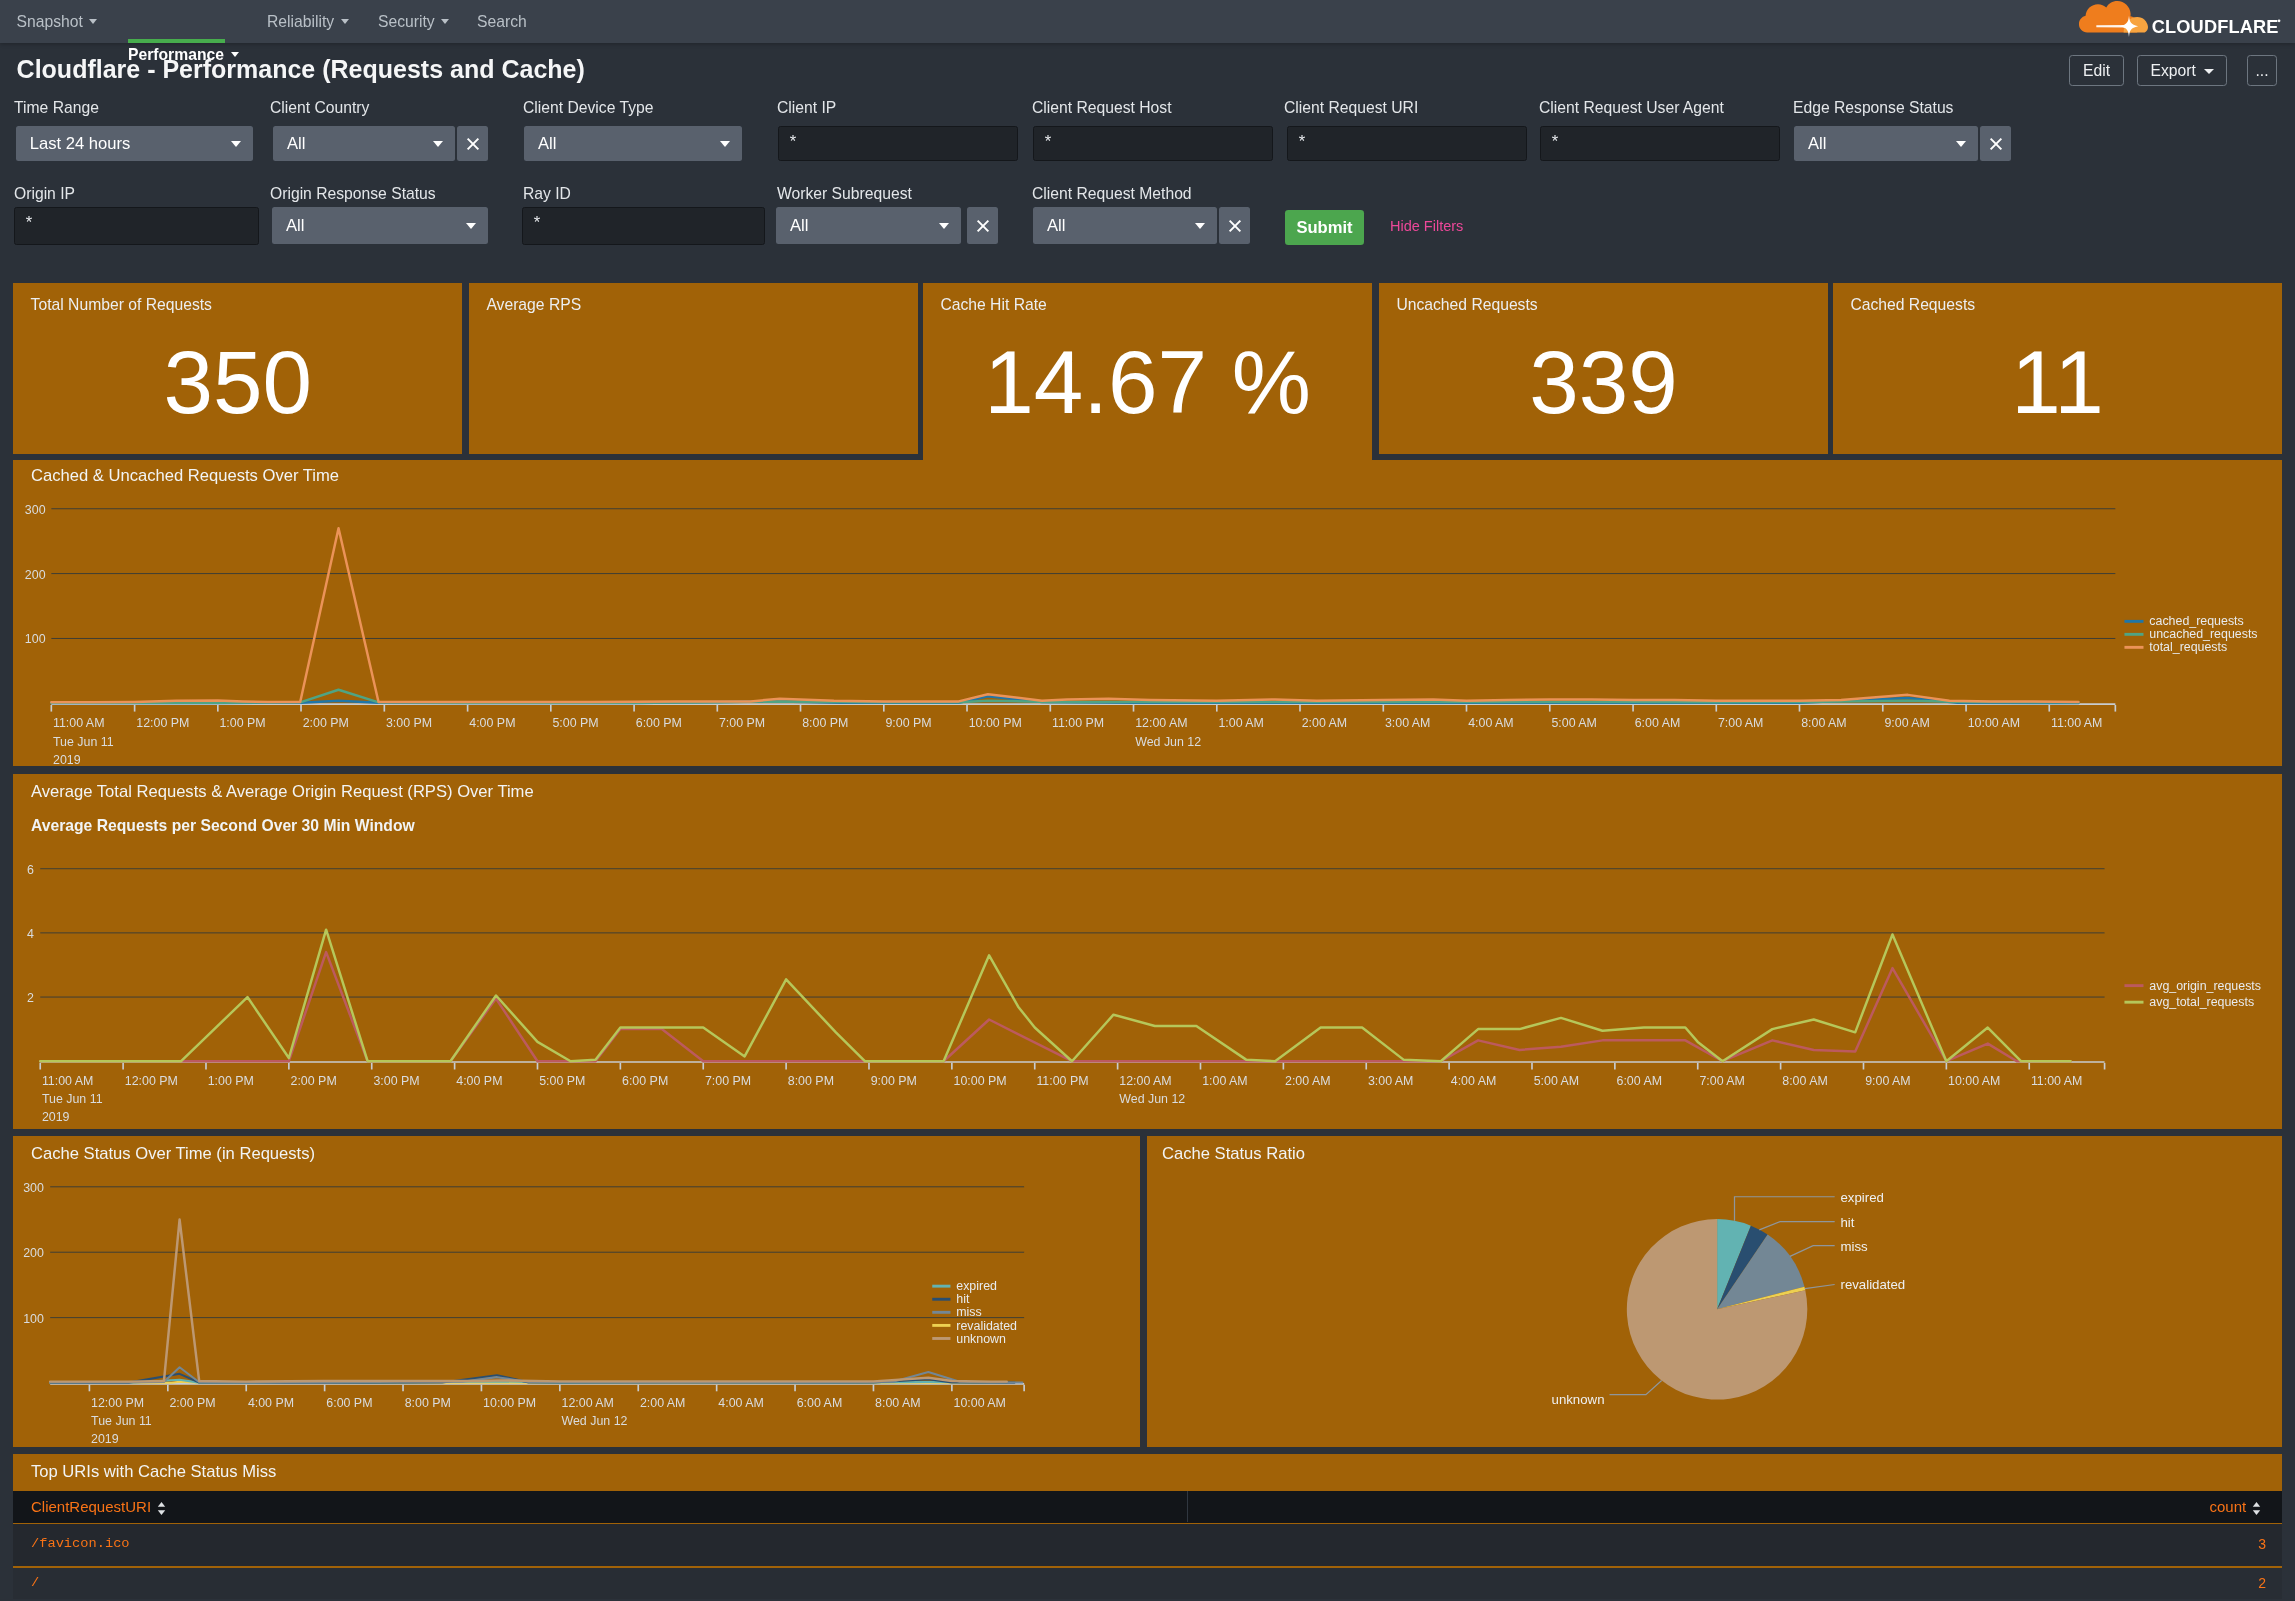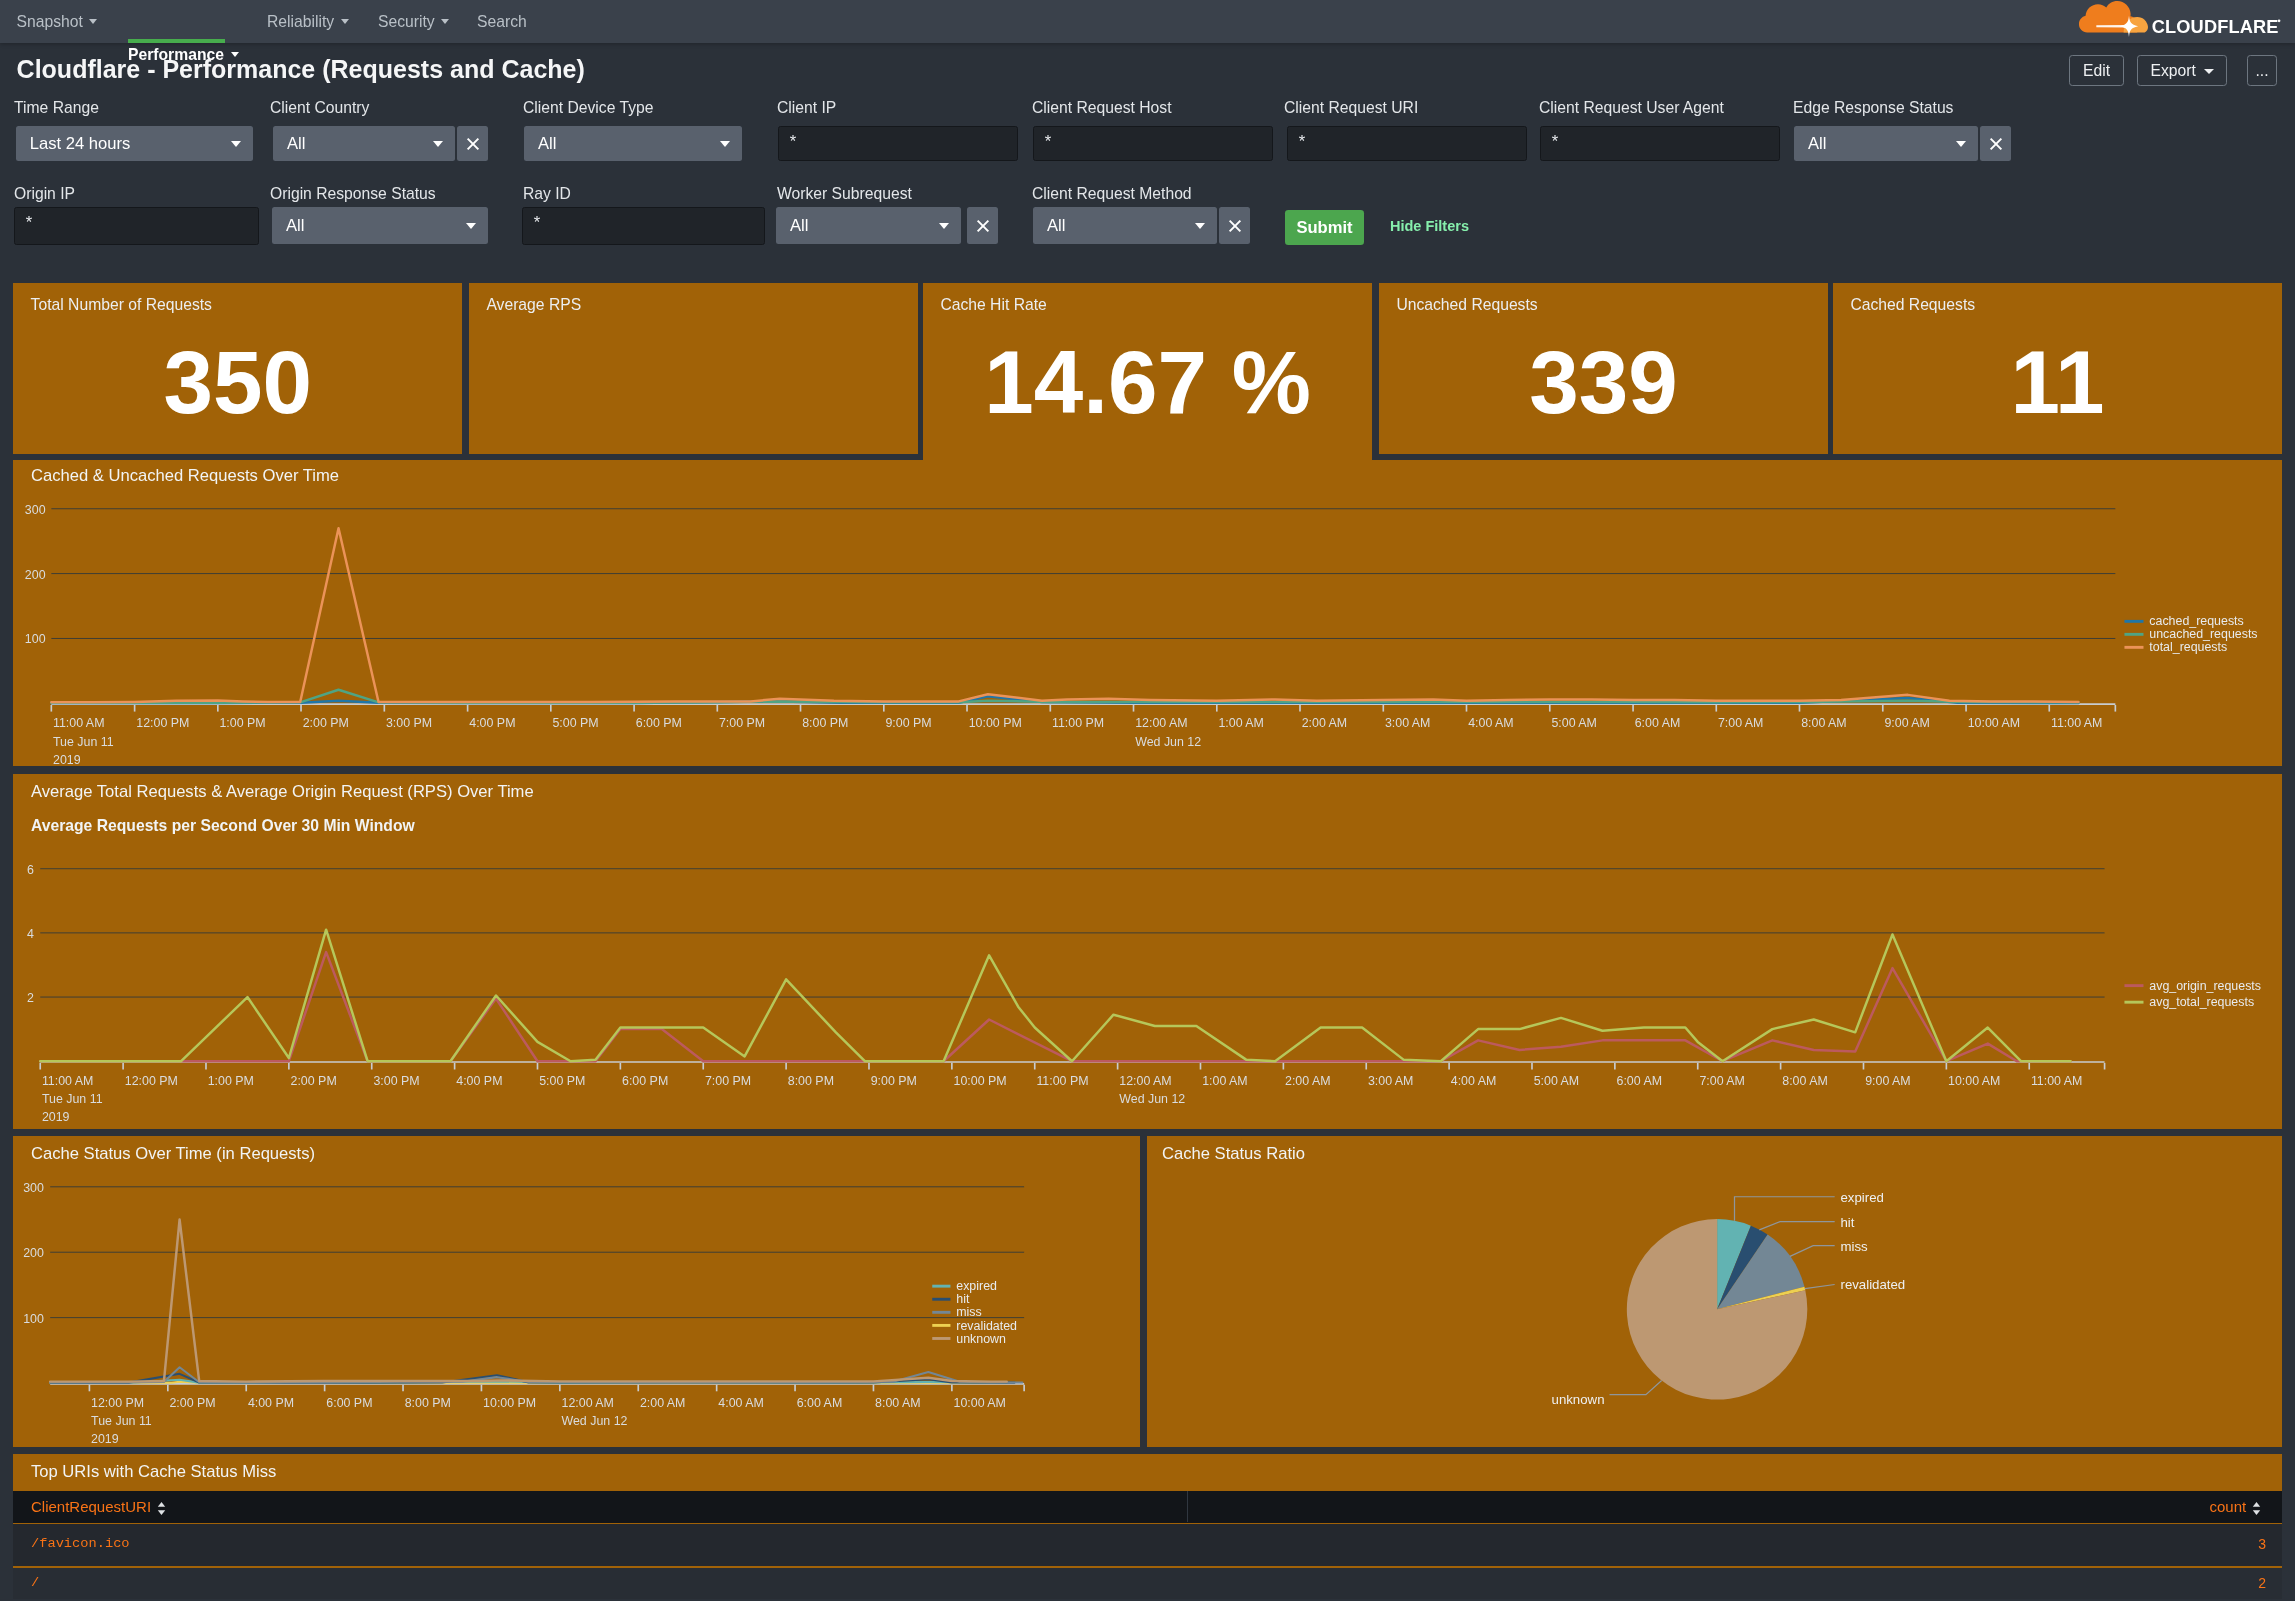--- a/index.html
+++ b/index.html
@@ -12,25 +12,25 @@
 .title { position:absolute; left:16.6px; top:55px; font-size:25px; font-weight:bold; color:#f5f6f7; }
 .hbtn { position:absolute; top:55px; height:31px; border:0.8px solid #6d7680; border-radius:3.3px; color:#eef0f2; font-size:15.7px; text-align:center; line-height:30px; }
 .flabel { position:absolute; color:#e3e6e9; font-size:15.7px; }
 .dd { position:absolute; background:#59616d; border-radius:2.5px; color:#fff; font-size:16.6px; }
 .dd span { position:absolute; left:14px; top:50%; transform:translateY(-50%); }
 .dd .caret { position:absolute; right:11.6px; top:50%; margin-top:-2.5px; width:0; height:0; border-left:5.8px solid transparent; border-right:5.8px solid transparent; border-top:6.6px solid #fff; }
 .xbtn { position:absolute; width:31px; background:#59616d; border-radius:2.5px; display:flex; align-items:center; justify-content:center; }
 
 .inp { position:absolute; background:#202429; border:1.7px solid #14171b; border-radius:2.5px; color:#e8ebee; font-size:16.6px; padding:5px 0 0 10.8px; }
 .submit { position:absolute; left:1285px; top:210px; width:79px; height:35px; background:#4ca64e; border-radius:3.3px; color:#fff; font-size:16.6px; font-weight:bold; text-align:center; line-height:35px; }
-.hidef { position:absolute; left:1390px; top:218px; color:#86efac; font-size:14.5px;font-weight:bold; }
+.hidef { position:absolute; left:1390px; top:218px; color:#ec4899; font-size:14.5px; }
 .panel { position:absolute; background:#a16207; }
 .ptitle { position:absolute; color:#f2f4f5; font-size:16.6px; }
 .kpilabel { position:absolute; left:17.4px; top:13.2px; color:#eceef0; font-size:15.7px; }
-.kpinum { position:absolute; left:0; right:0; top:48px; text-align:center; color:#fff; font-size:89px; font-weight:bold; }
+.kpinum { position:absolute; left:0; right:0; top:48px; text-align:center; color:#fff; font-size:89px; font-weight:normal; }
 svg.chart { position:absolute; left:0; top:0; }
 .thead { position:absolute; left:13.2px; top:1491px; width:2269px; height:32px; background:#121519; }
 .trow1 { position:absolute; left:13.2px; top:1524px; width:2269px; height:42px; background:#24282e; }
 .trow2 { position:absolute; left:13.2px; top:1568px; width:2269px; height:31px; background:#282d34; }
 .tcell { position:absolute; color:#f97316; font-size:15px; }
 .mono { font-family:"Liberation Mono", monospace; }
 .sorticon { display:inline-block; margin-left:5.8px; vertical-align:middle; }
 </style></head><body>
 <div class="nav">
   <div class="navitem" style="left:16.6px">Snapshot<span class="nc"></span></div>

